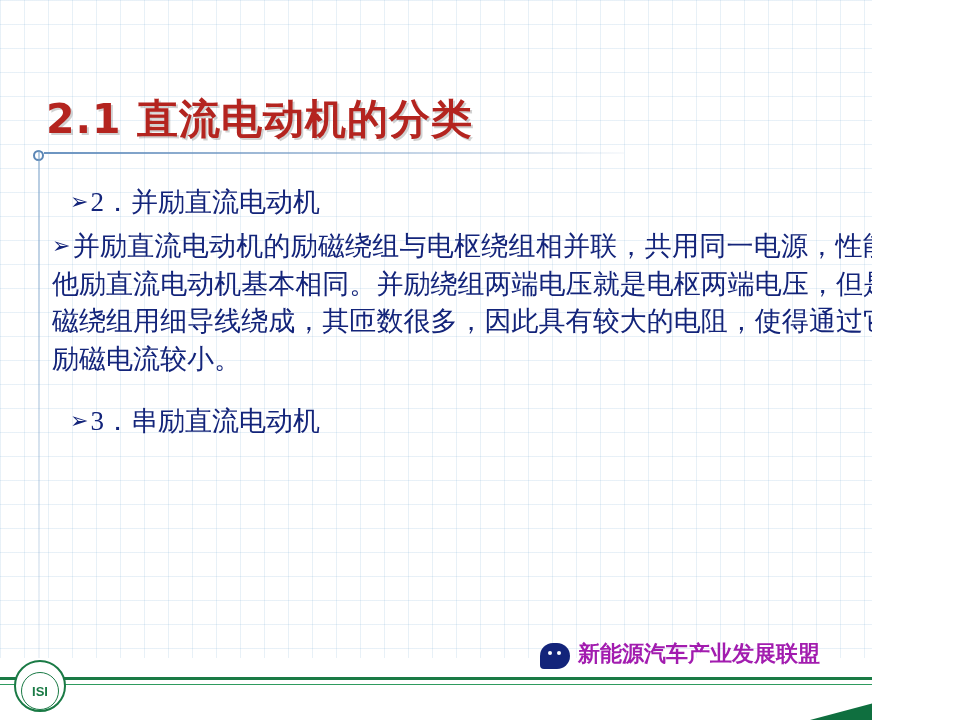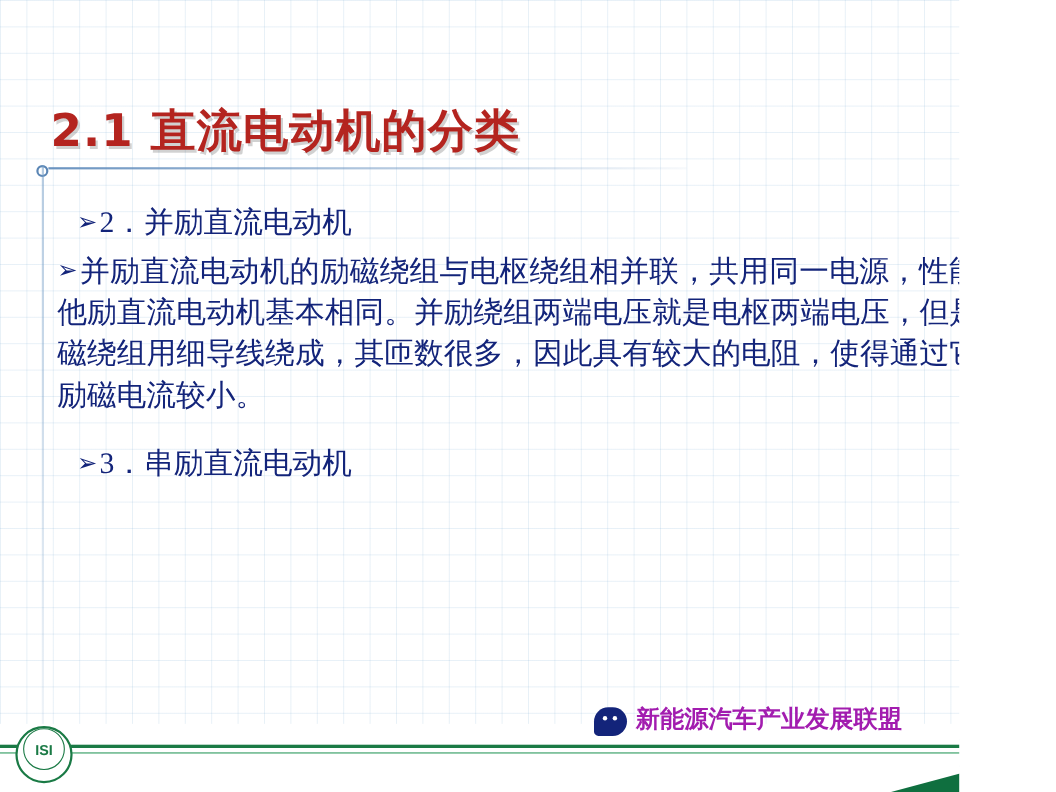--- a/index.html
+++ b/index.html
@@ -148,21 +148,21 @@
   .wechat-icon::after { left: 17px; }
 
   .logo {
     position: absolute;
     left: 14px; bottom: 8px;
     width: 52px; height: 52px;
     border-radius: 50%;
     background: #ffffff;
     border: 2px solid #1a7a45;
     display: flex;
-    align-items: flex-start;
+    align-items: flex-end;
     justify-content: center;
   }
   .logo-inner {
     width: 38px; height: 38px;
     border-radius: 50%;
     border: 1px solid #1a7a45;
     display: flex;
     align-items: center;
     justify-content: center;
     color: #1a7a45;

